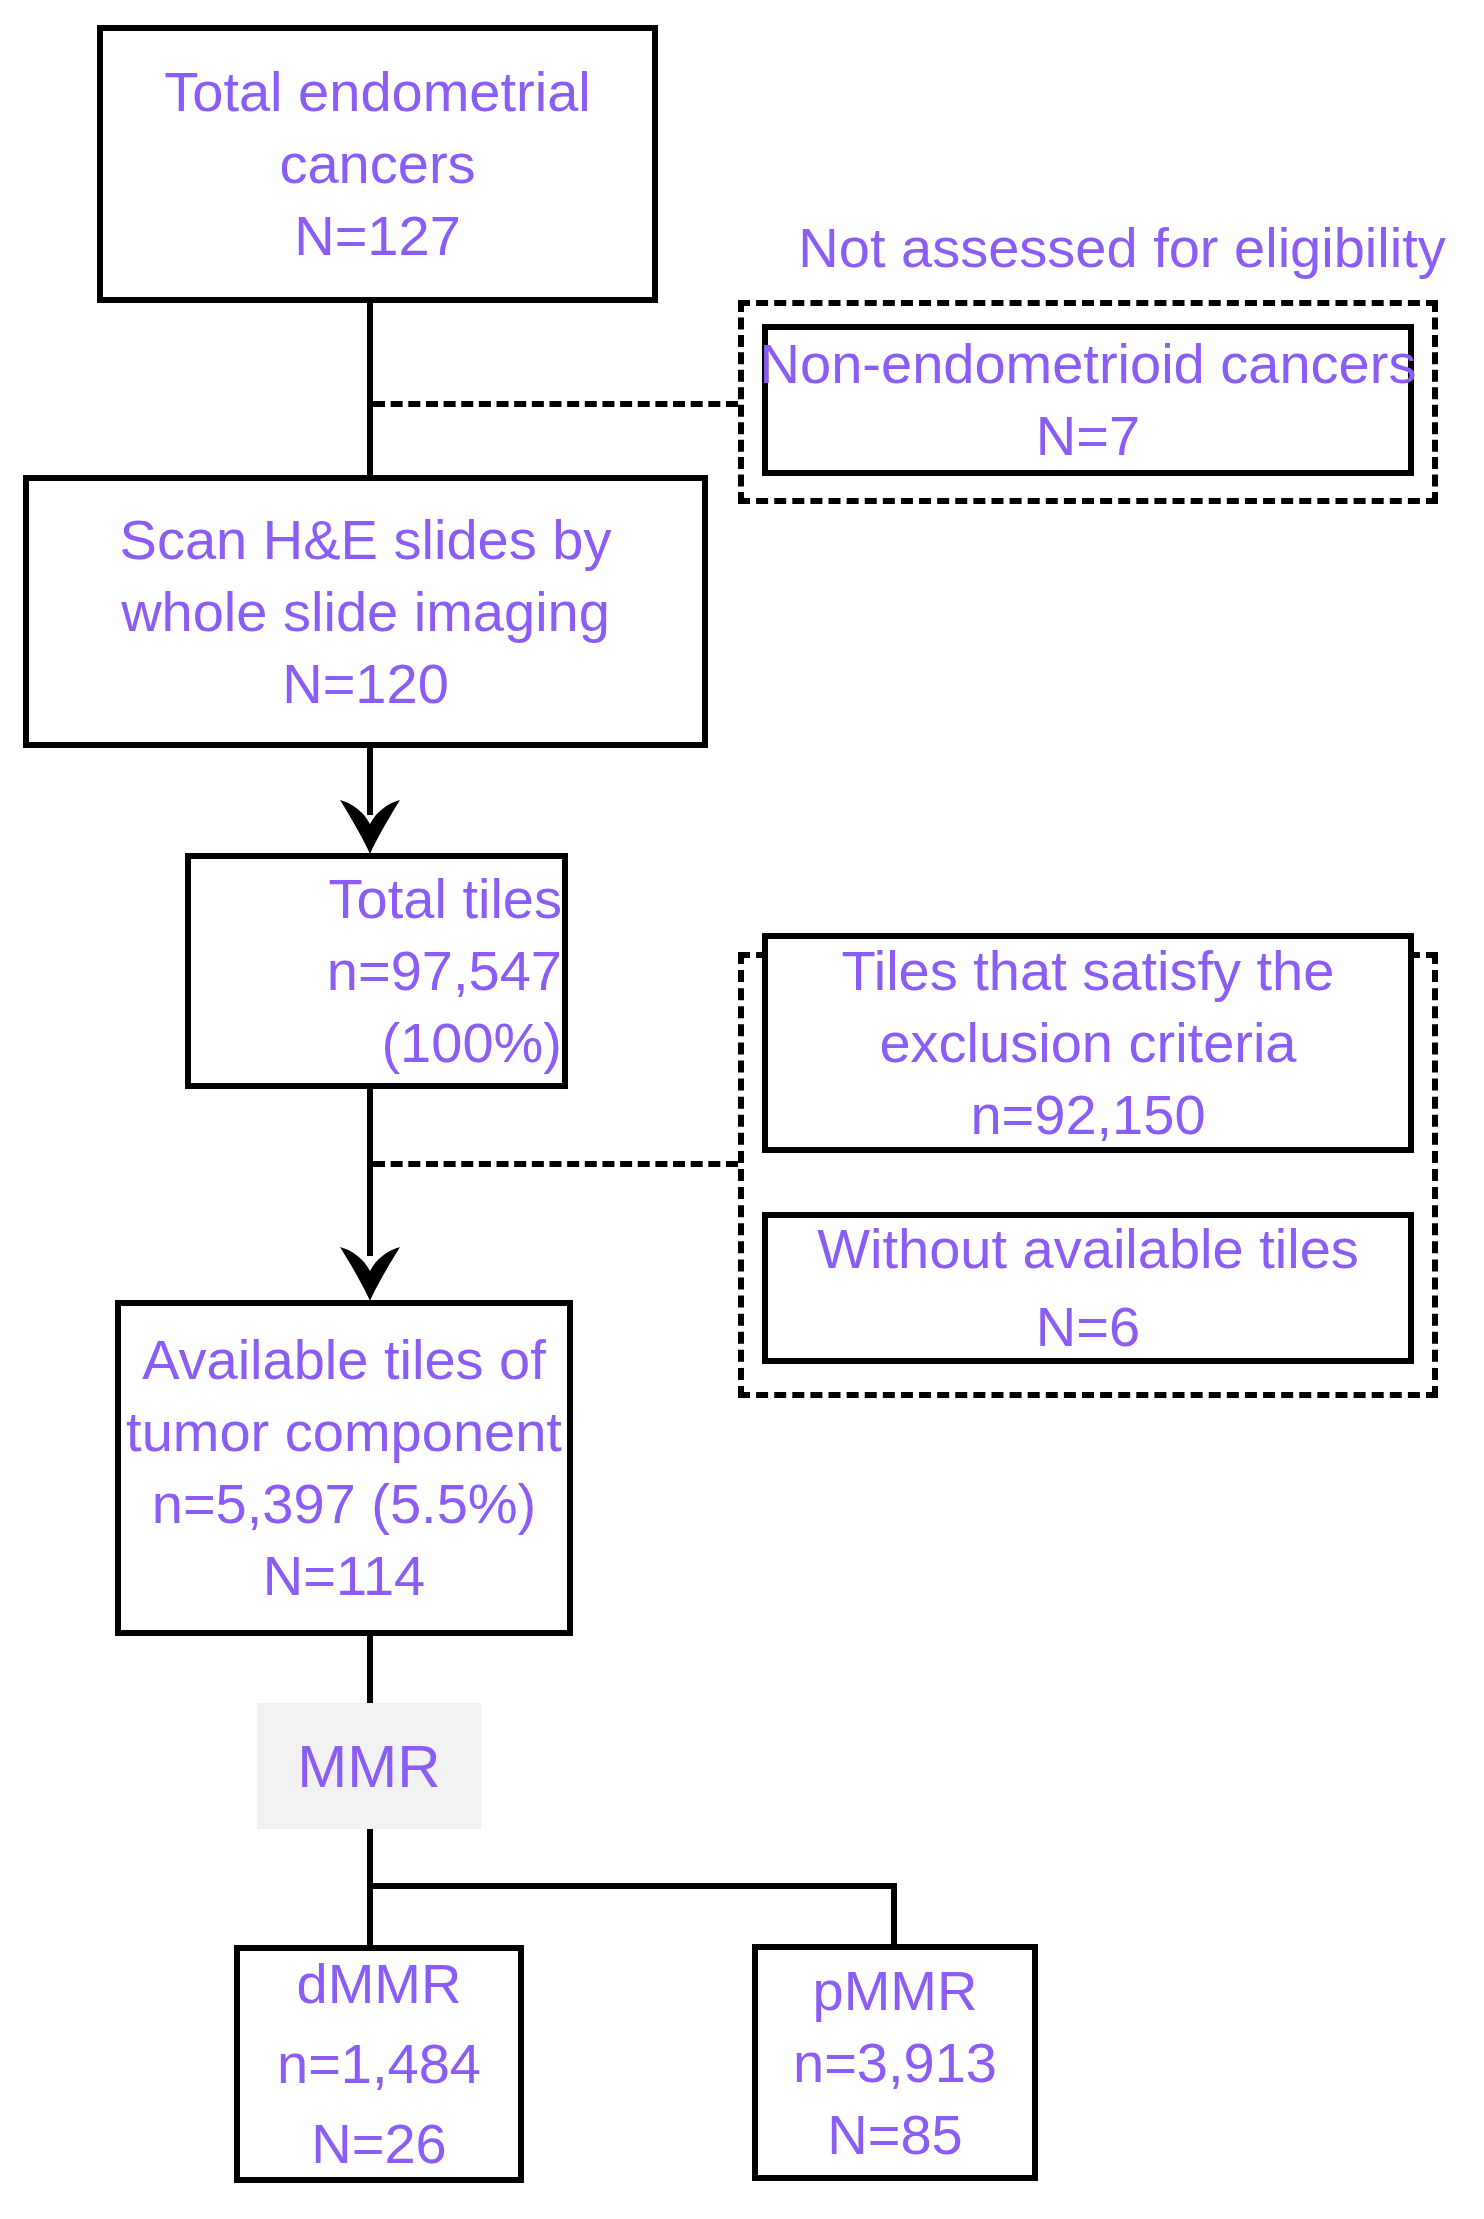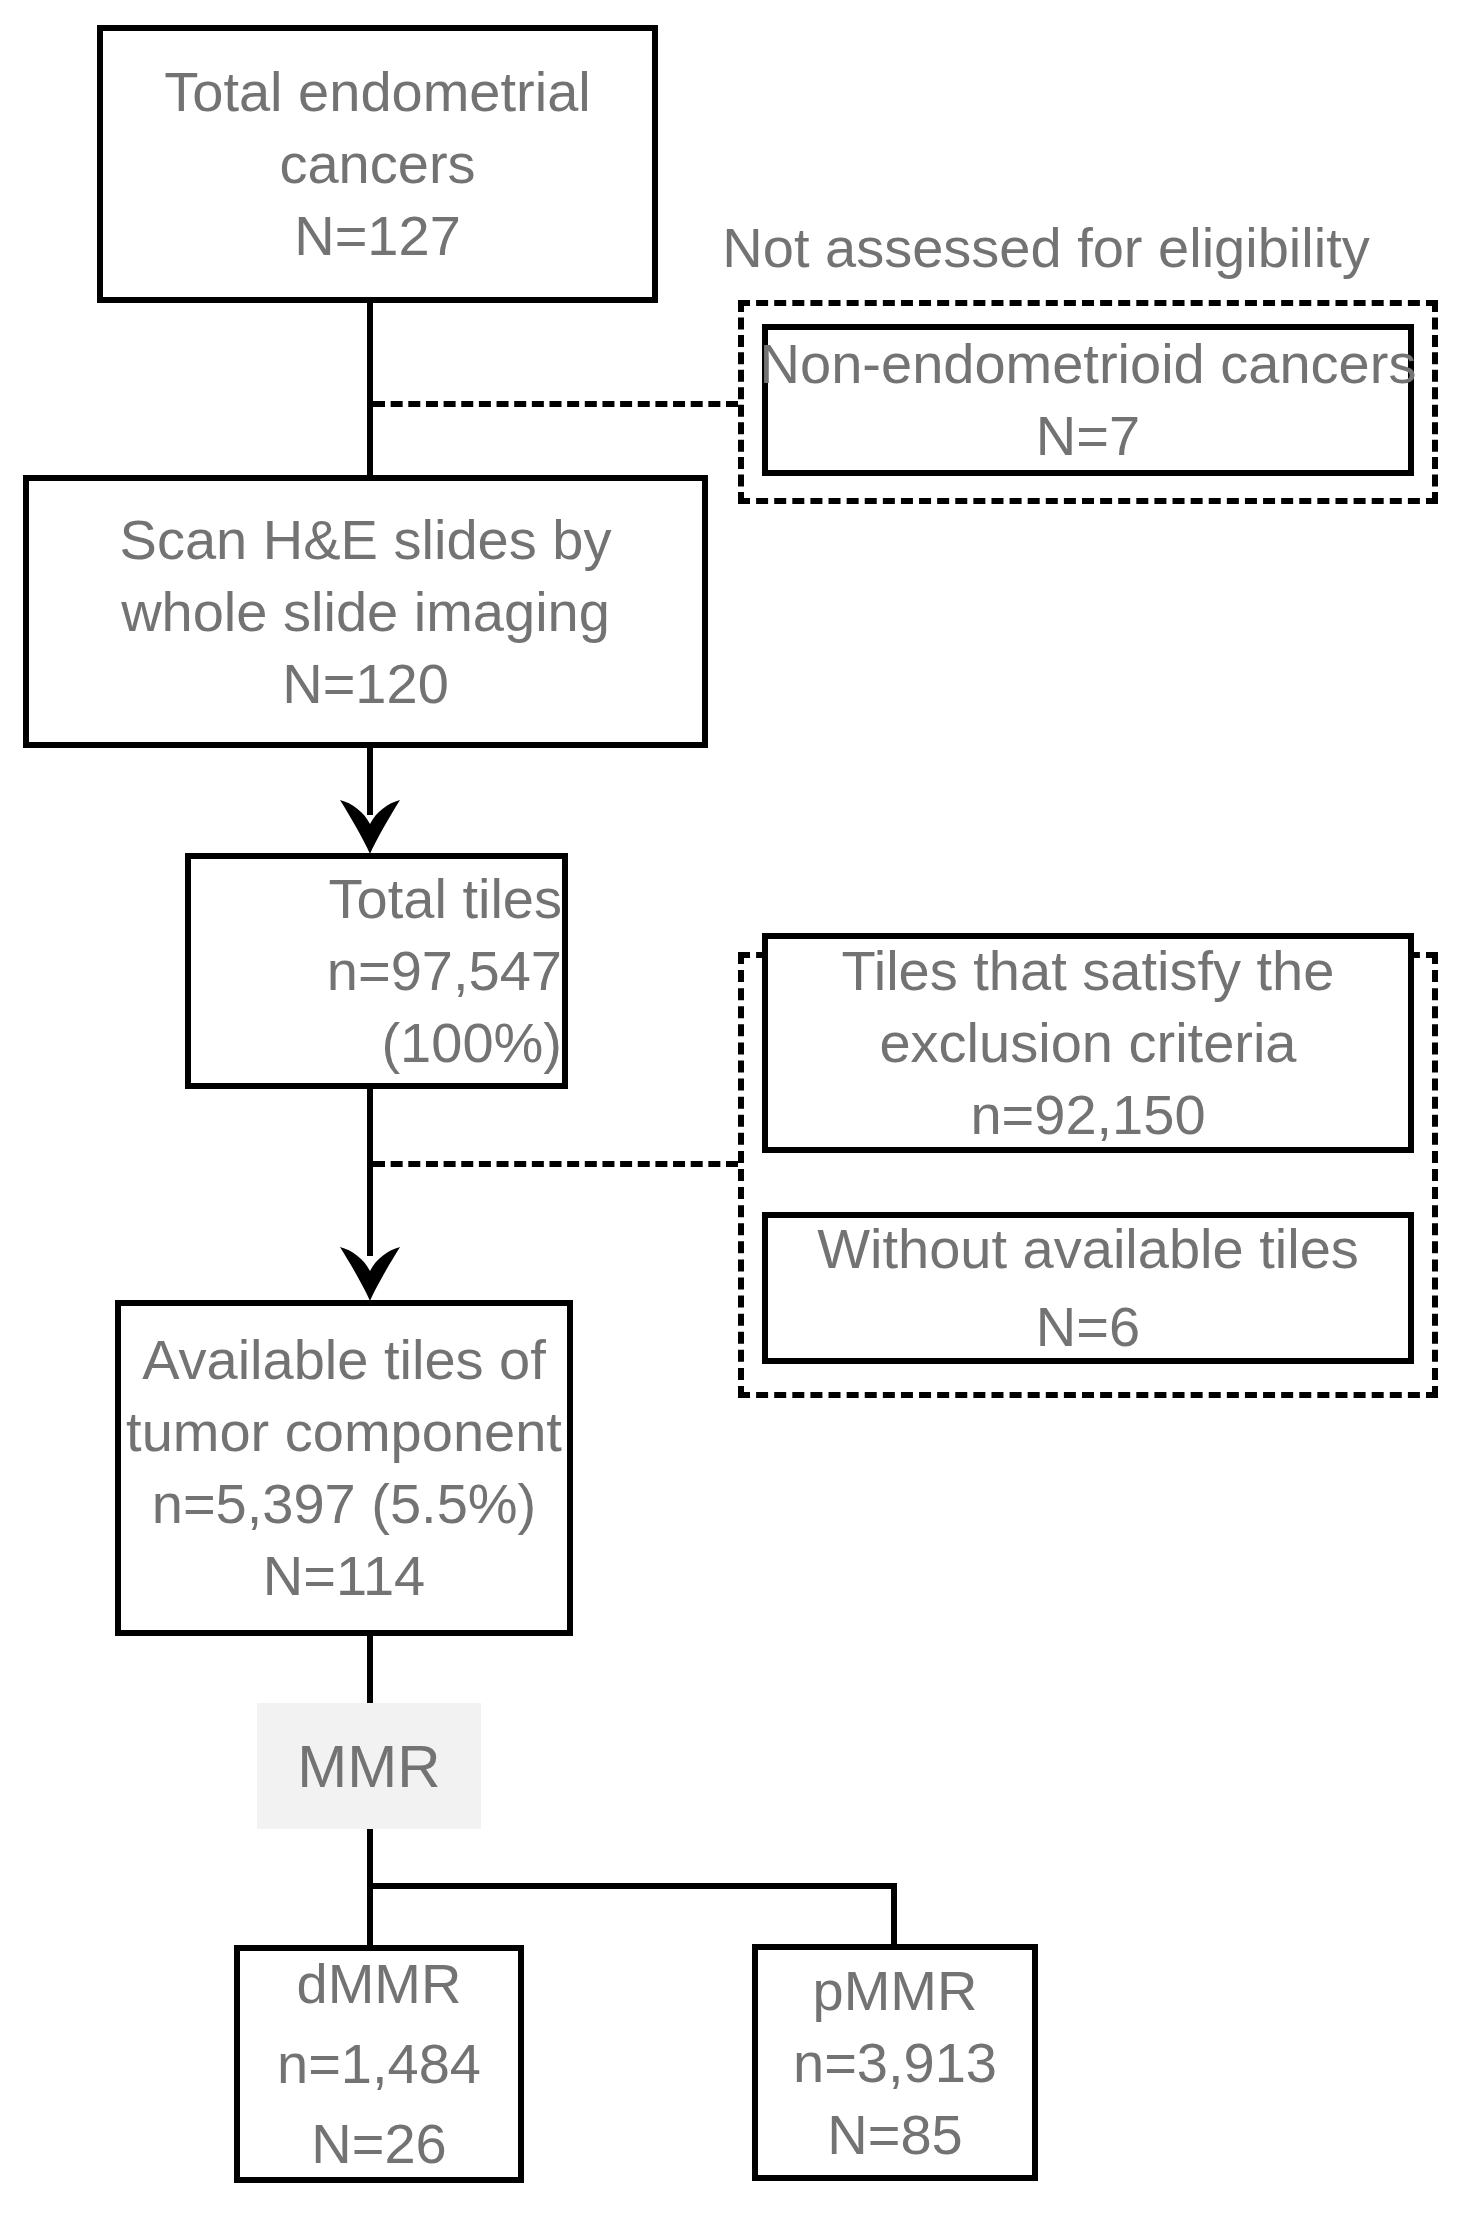--- a/index.html
+++ b/index.html
@@ -6,21 +6,21 @@
     margin: 0;
     padding: 0;
     background: #ffffff;
   }
   .canvas {
     position: relative;
     width: 1484px;
     height: 2219px;
     background: #ffffff;
     font-family: "Liberation Sans", sans-serif;
-    color: #737373;
+    color: #8b5cf6;
     overflow: hidden;
   }
   .node {
     position: absolute;
     box-sizing: border-box;
     background: #ffffff;
     border: 6px solid #000000;
     display: flex;
     flex-direction: column;
     align-items: center;
@@ -129,21 +129,21 @@
     <div class="ln">n=1,484</div>
     <div class="ln">N=26</div>
   </div>
 
   <div class="node" style="left:752px; top:1944px; width:286px; height:237px;">
     <div class="ln">pMMR</div>
     <div class="ln">n=3,913</div>
     <div class="ln">N=85</div>
   </div>
 
-  <div class="side-heading" style="left:688px; top:218px; width:716px;">Not assessed for eligibility</div>
+  <div class="side-heading" style="left:764px; top:218px; width:716px;">Not assessed for eligibility</div>
 
   <div class="dashed-group" style="left:738px; top:300px; width:700px; height:204px;"></div>
   <div class="node" style="left:762px; top:324px; width:652px; height:152px;">
     <div class="ln">Non-endometrioid cancers</div>
     <div class="ln">N=7</div>
   </div>
 
   <div class="dashed-group" style="left:738px; top:952px; width:700px; height:446px;"></div>
   <div class="node" style="left:762px; top:933px; width:652px; height:220px;">
     <div class="ln">Tiles that satisfy the</div>

